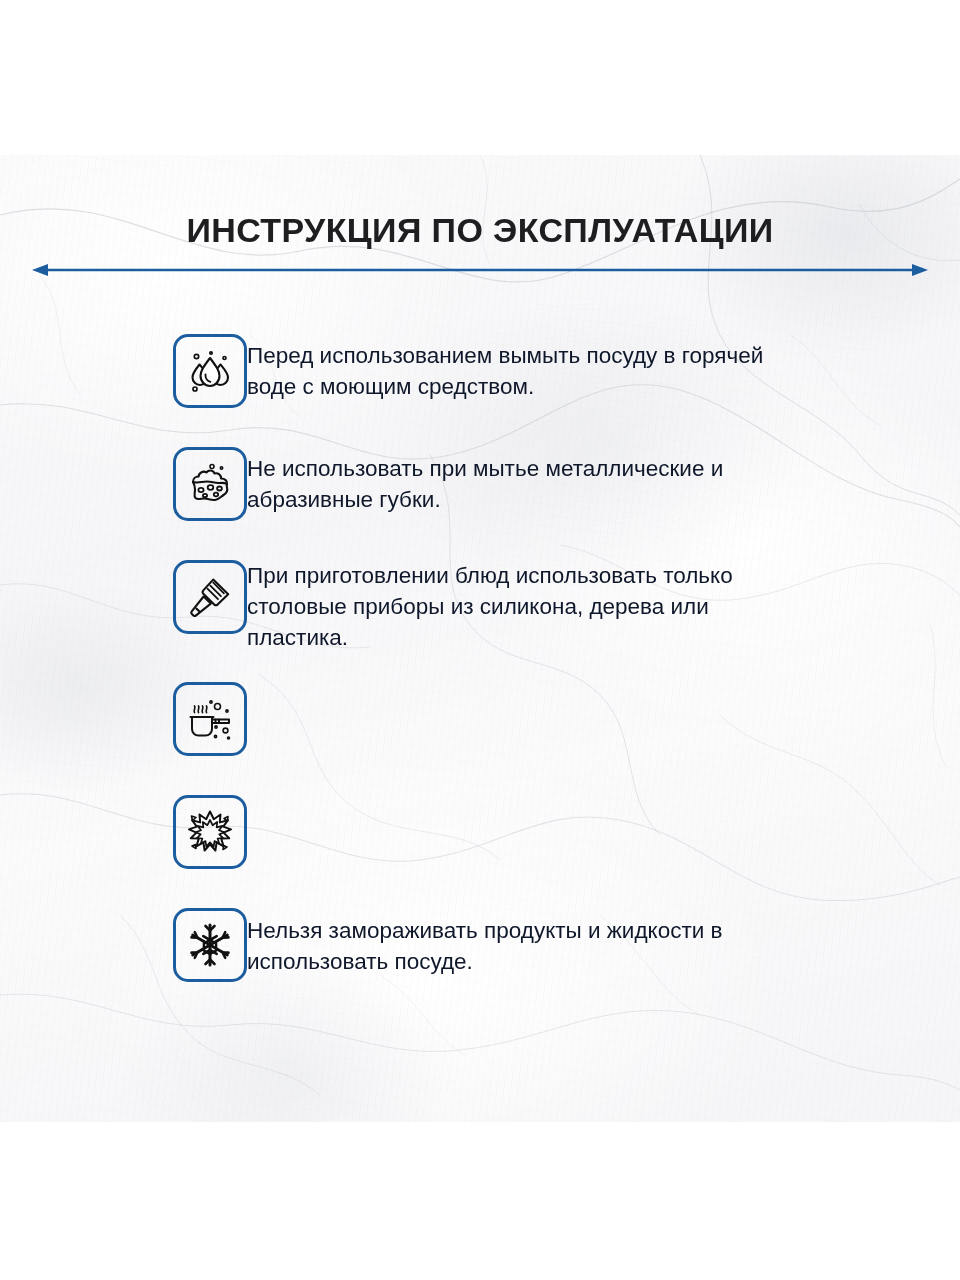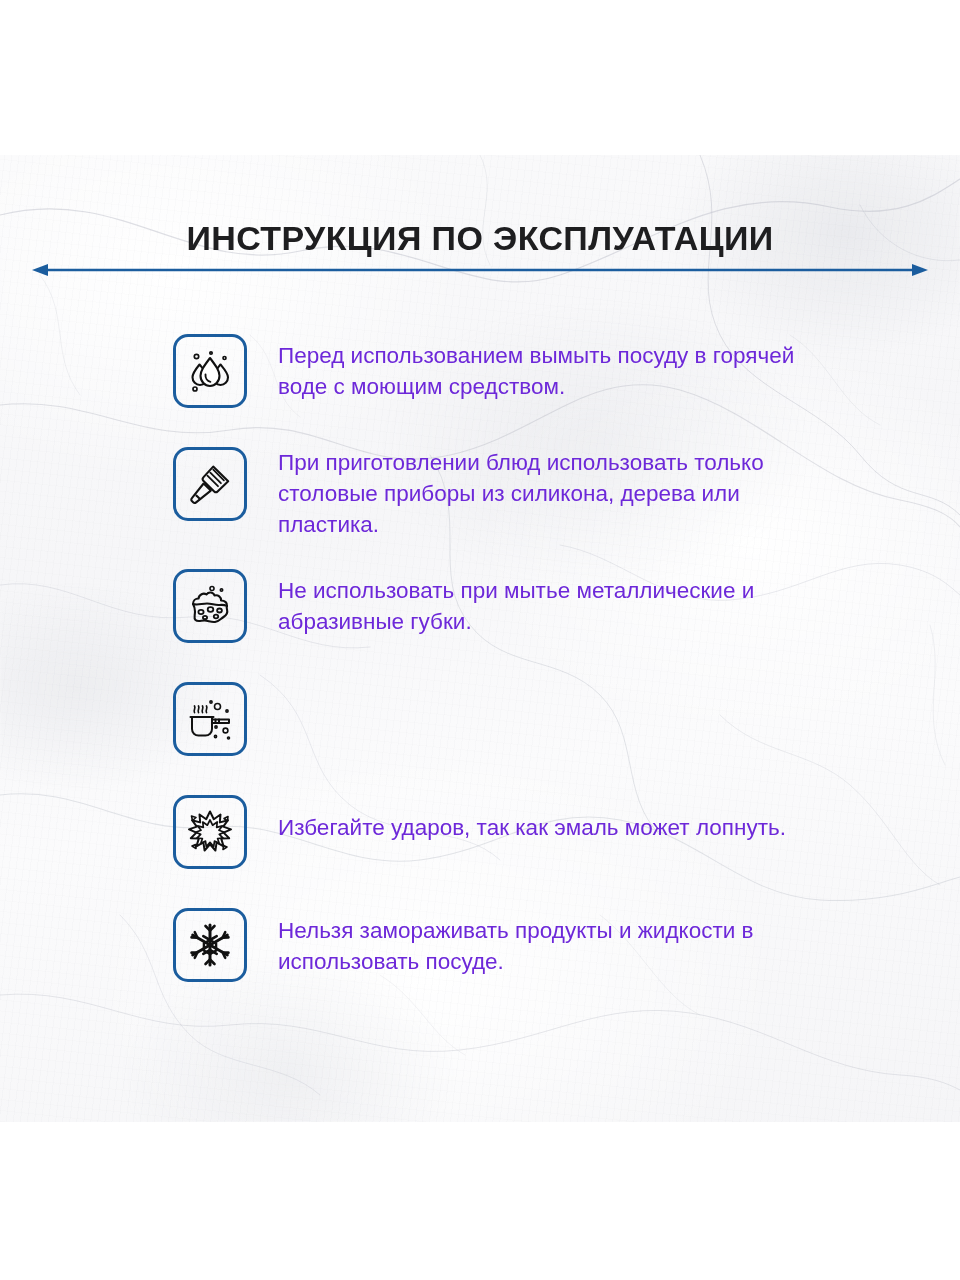--- a/index.html
+++ b/index.html
@@ -66,21 +66,21 @@
 
   
   .title-block {
     position: absolute;
     left: 0;
     top: 212px;
     width: 960px;
     text-align: center;
   }
   .title {
-    margin: 8px;
+    margin: 0;
     font-size: 34px;
     font-weight: 700;
     letter-spacing: 0.4px;
     color: #1e1e20;
     font-family: "Liberation Sans", "DejaVu Sans", sans-serif;
     line-height: 1.1;
   }
   .arrow-rule {
     position: absolute;
     left: 32px;
@@ -113,24 +113,23 @@
     background: transparent;
     display: flex;
     align-items: center;
     justify-content: center;
     box-sizing: border-box;
   }
   .badge svg { display: block; }
 
   .item-text {
     margin: 0;
-    padding-left: 31px;
     font-size: 22.5px;
     line-height: 31px;
-    color: #6d28d9;
+    color: #0f172a;
     max-width: 560px;
     font-family: "Liberation Sans", "DejaVu Sans", sans-serif;
   }
   .item-text.pad-1 { padding-top: 6px; }
   .item-text.pad-2 { padding-top: 6px; }
   .item-text.pad-3 { padding-top: 0px; }
   .item-text.pad-4 { padding-top: 0px; }
   .item-text.pad-5 { padding-top: 17px; }
   .item-text.pad-6 { padding-top: 7px; }
 </style>
@@ -197,53 +196,53 @@
           </g>
         </svg>
       </div>
       <p class="item-text pad-1">Перед использованием вымыть посуду в горячей воде с моющим средством.</p>
     </div>
 
     <div class="item">
       <div class="badge">
         <svg width="52" height="52" viewBox="0 0 52 52">
           <g fill="none" stroke="#111" stroke-width="2.1" stroke-linejoin="round" stroke-linecap="round">
+            <path d="M9,24 C9,20.5 11.5,18.5 14.5,18.5 C15,14.5 19.5,12.5 22.5,14.5 C24.5,11.5 29.5,12 30.5,15.5 C34,14.5 37.5,17 37,20.5 C41,20.5 43.5,23 43,26"></path>
+            <path d="M9,24 C9,24 11,27.5 11,31.5 C11,35.5 9.5,38 11.5,40 C13.5,42 17,40.5 20.5,40.5 C24,40.5 27,42.5 31,42 C35,41.5 37,38.5 39.5,37 C42,35.5 44,33 43,29.5 C42.4,27.4 43,26 43,26 C43,26 40,24.5 35.5,25 C31,25.5 28,23.5 23,23.5 C18,23.5 13.5,25.5 9,24 Z"></path>
+          </g>
+          <g fill="none" stroke="#111" stroke-width="1.8">
+            <ellipse cx="17" cy="32" rx="2.6" ry="2.1"></ellipse>
+            <ellipse cx="26.5" cy="29.5" rx="2.8" ry="2.3"></ellipse>
+            <ellipse cx="35.5" cy="30.5" rx="2.4" ry="2"></ellipse>
+            <ellipse cx="21" cy="37.5" rx="2.1" ry="1.7"></ellipse>
+            <ellipse cx="32" cy="36.5" rx="2.2" ry="1.8"></ellipse>
+          </g>
+          <g fill="none" stroke="#111" stroke-width="1.6">
+            <circle cx="28" cy="8.5" r="2"></circle>
+            <circle cx="37.5" cy="10" r="1.2"></circle>
+          </g>
+        </svg>
+      </div>
+      <p class="item-text pad-2">Не использовать при мытье металлические и абразивные губки.</p>
+    </div>
+
+    <div class="item">
+      <div class="badge">
+        <svg width="52" height="52" viewBox="0 0 52 52">
+          <g fill="none" stroke="#111" stroke-width="2.1" stroke-linejoin="round" stroke-linecap="round">
             <path d="M29.2,8.6 L44.2,23.2 L33.6,33.4 C32.6,34.4 31.2,34.4 30.2,33.4 L19.3,22.7 C18.3,21.7 18.3,20.4 19.3,19.4 Z"></path>
             <path d="M19.6,25.5 L26.8,32.6 L12.1,44.4 C11.2,45.1 9.9,45.1 9.1,44.3 L7.9,43.1 C7.1,42.3 7.1,41 7.9,40.2 Z"></path>
             <path d="M12.4,37.5 L15.2,40.3"></path>
             <path d="M26.3,14.6 L36.9,25.2" stroke-width="1.8"></path>
             <path d="M23.4,17.6 L34.0,28.2" stroke-width="1.8"></path>
             <path d="M29.3,11.7 L39.9,22.3" stroke-width="1.8"></path>
           </g>
         </svg>
       </div>
       <p class="item-text pad-3">При приготовлении блюд использовать только столовые приборы из силикона, дерева или пластика.</p>
-    </div>
-
-    <div class="item">
-      <div class="badge">
-        <svg width="52" height="52" viewBox="0 0 52 52">
-          <g fill="none" stroke="#111" stroke-width="2.1" stroke-linejoin="round" stroke-linecap="round">
-            <path d="M9,24 C9,20.5 11.5,18.5 14.5,18.5 C15,14.5 19.5,12.5 22.5,14.5 C24.5,11.5 29.5,12 30.5,15.5 C34,14.5 37.5,17 37,20.5 C41,20.5 43.5,23 43,26"></path>
-            <path d="M9,24 C9,24 11,27.5 11,31.5 C11,35.5 9.5,38 11.5,40 C13.5,42 17,40.5 20.5,40.5 C24,40.5 27,42.5 31,42 C35,41.5 37,38.5 39.5,37 C42,35.5 44,33 43,29.5 C42.4,27.4 43,26 43,26 C43,26 40,24.5 35.5,25 C31,25.5 28,23.5 23,23.5 C18,23.5 13.5,25.5 9,24 Z"></path>
-          </g>
-          <g fill="none" stroke="#111" stroke-width="1.8">
-            <ellipse cx="17" cy="32" rx="2.6" ry="2.1"></ellipse>
-            <ellipse cx="26.5" cy="29.5" rx="2.8" ry="2.3"></ellipse>
-            <ellipse cx="35.5" cy="30.5" rx="2.4" ry="2"></ellipse>
-            <ellipse cx="21" cy="37.5" rx="2.1" ry="1.7"></ellipse>
-            <ellipse cx="32" cy="36.5" rx="2.2" ry="1.8"></ellipse>
-          </g>
-          <g fill="none" stroke="#111" stroke-width="1.6">
-            <circle cx="28" cy="8.5" r="2"></circle>
-            <circle cx="37.5" cy="10" r="1.2"></circle>
-          </g>
-        </svg>
-      </div>
-      <p class="item-text pad-2">Не использовать при мытье металлические и абразивные губки.</p>
     </div>
 
     <div class="item">
       <div class="badge">
         <svg width="52" height="52" viewBox="0 0 52 52">
           <g fill="none" stroke="#111" stroke-width="2" stroke-linejoin="round" stroke-linecap="round">
             <path d="M8,24 L28,24 L28,36 C28,39.8 25,42.5 21.5,42.5 L14.5,42.5 C11,42.5 8,39.8 8,36 Z"></path>
             <path d="M6.5,24 L29.5,24"></path>
             <path d="M28,26.5 L45,26.5 L45,30 L28,30 Z"></path>
             <path d="M31.5,26.5 L31.5,30 M35,26.5 L35,30"></path>
@@ -275,21 +274,20 @@
             <path d="M26,14 L28.6,19.2 L33.2,16 L32.7,21.4 L38.3,19.9 L35,24.3 L40.3,26.2 L35.3,28.4 L39.1,32.2 L33.6,32.5 L35.3,37.8 L30.5,35.1 L29.7,40.6 L26,36.4 L22.3,40.6 L21.5,35.1 L16.7,37.8 L18.4,32.5 L12.9,32.2 L16.7,28.4 L11.7,26.2 L17,24.3 L13.7,19.9 L19.3,21.4 L18.8,16 L23.4,19.2 Z" stroke-width="1.7"></path>
           </g>
           <g fill="none" stroke="#111" stroke-width="1.6" stroke-linejoin="round">
             <path d="M7.5,10 L12,11.5 L8.5,14.5 Z"></path>
             <path d="M44,10.5 L40,12.5 L43.5,15 Z"></path>
             <path d="M8,40 L11.5,38.5 L12,42.5 Z"></path>
             <path d="M43,41 L39.5,39.5 L39,43.5 Z"></path>
           </g>
         </svg>
       </div>
-      <p class="item-text pad-5">Избегайте ударов, так как эмаль может лопнуть.</p>
     </div>
 
     <div class="item">
       <div class="badge">
         <svg width="52" height="52" viewBox="0 0 52 52">
           <g stroke="#111" stroke-width="3" stroke-linecap="round" fill="none">
             <g>
               <line x1="26" y1="6" x2="26" y2="46"></line>
               <line x1="8.7" y1="16" x2="43.3" y2="36"></line>
               <line x1="8.7" y1="36" x2="43.3" y2="16"></line>

